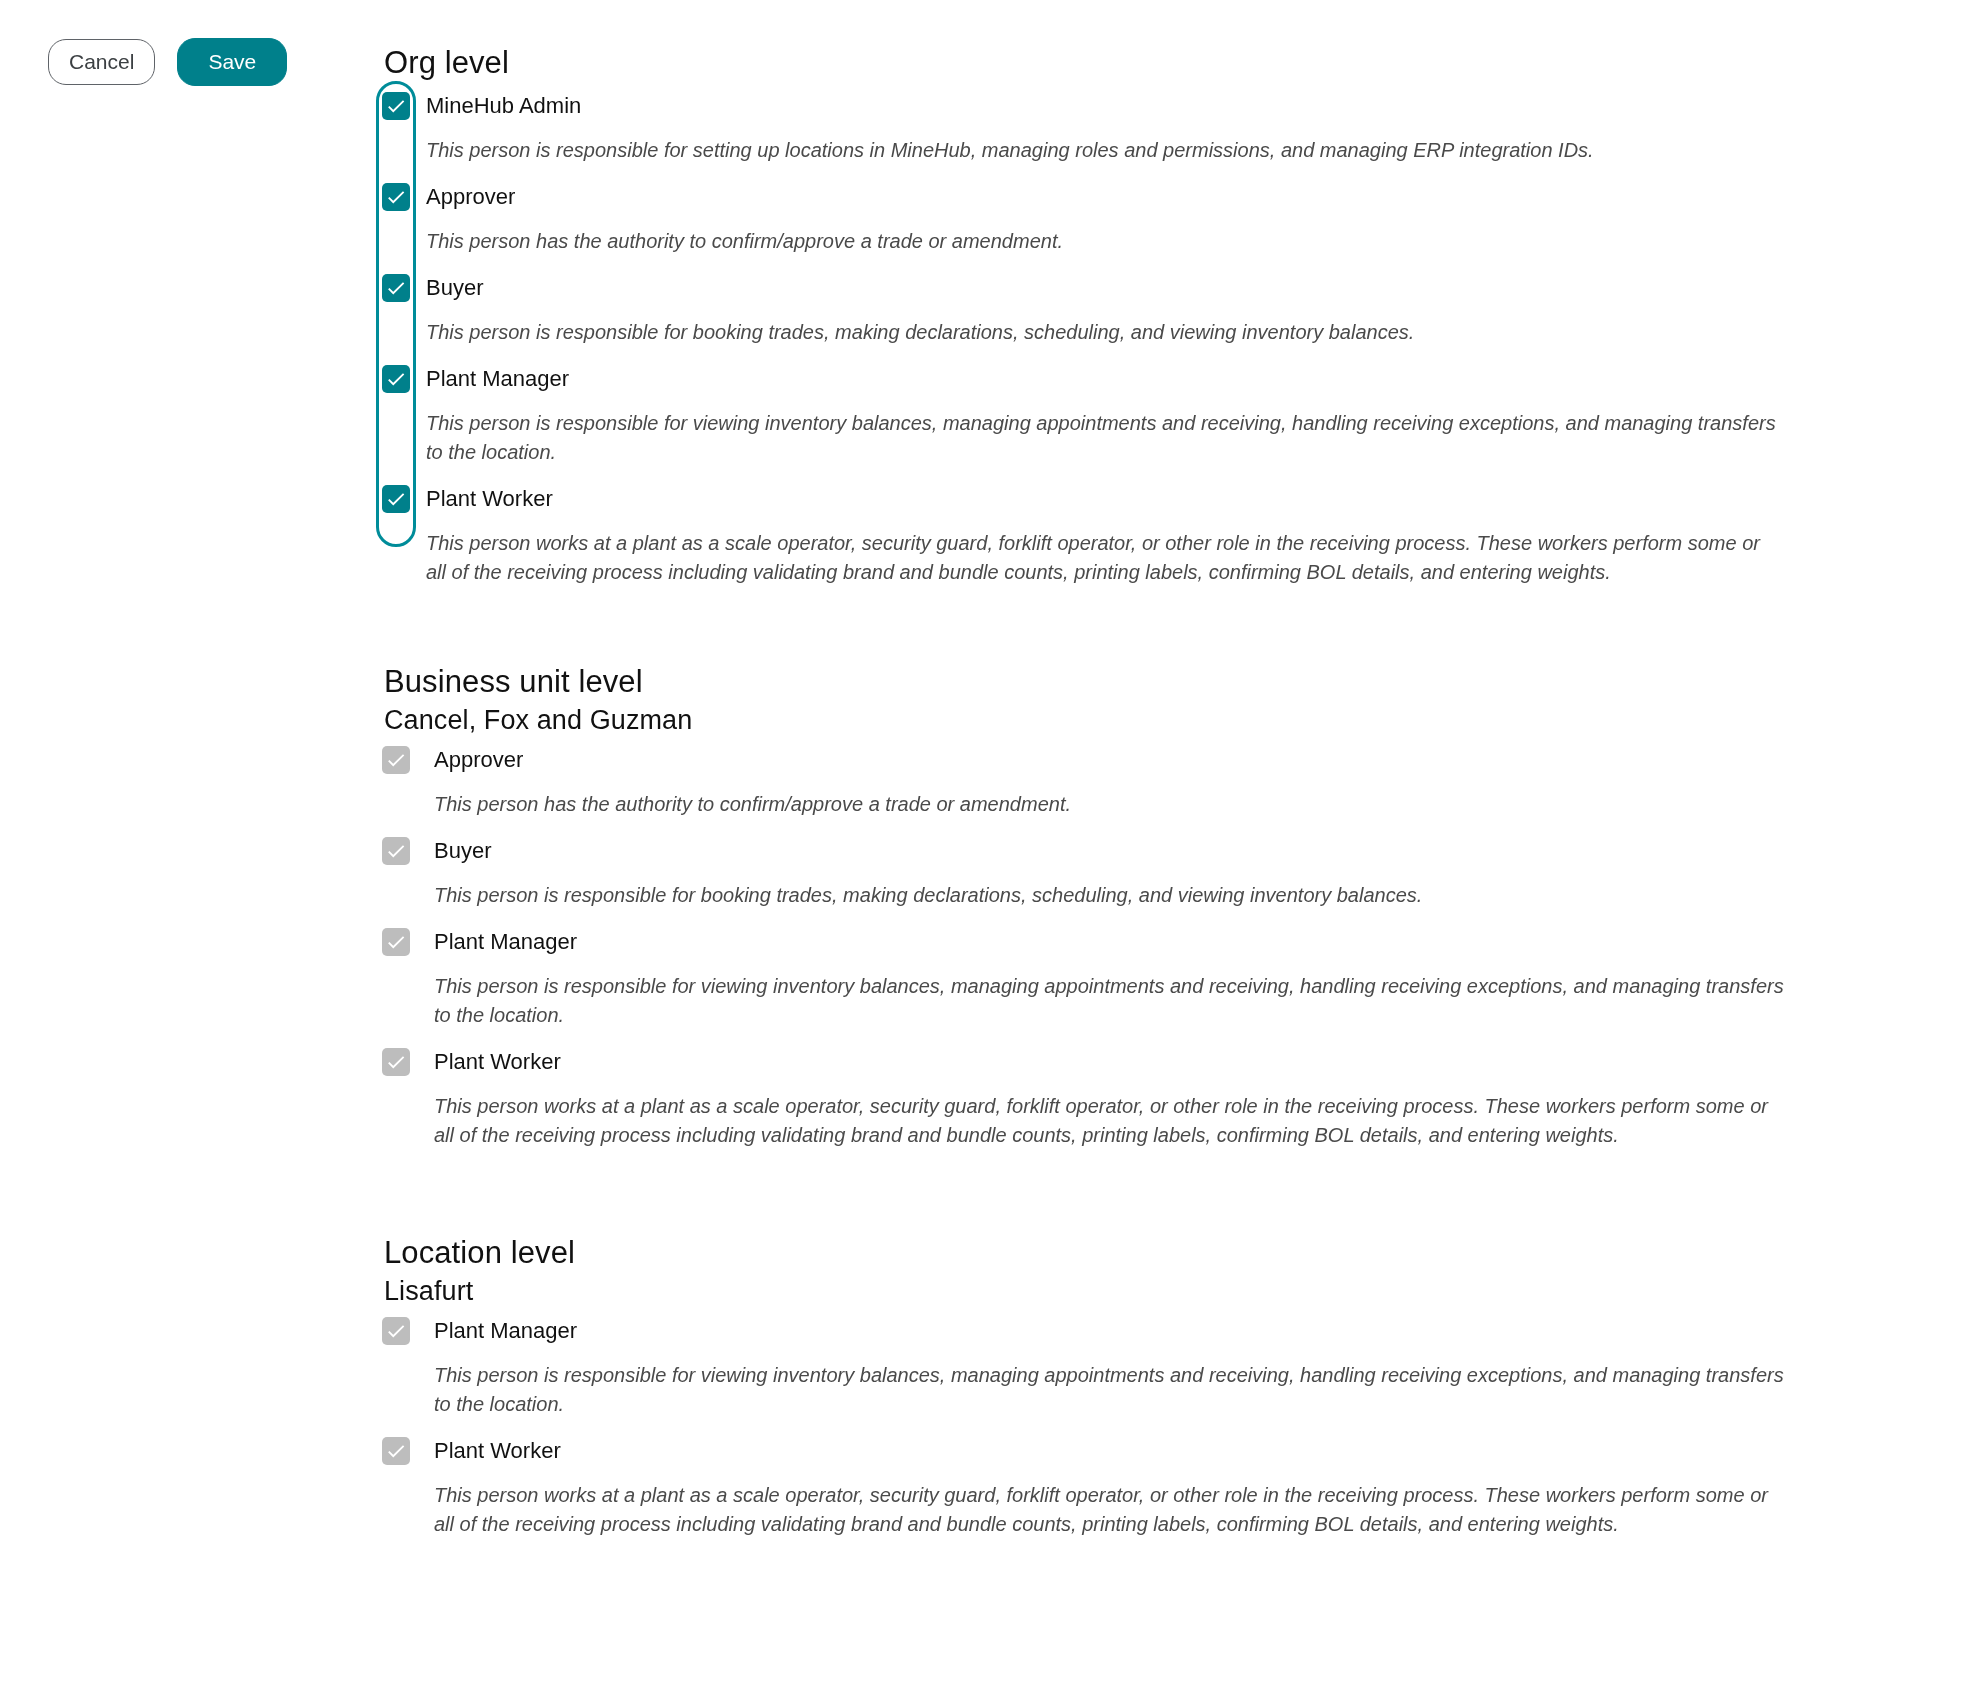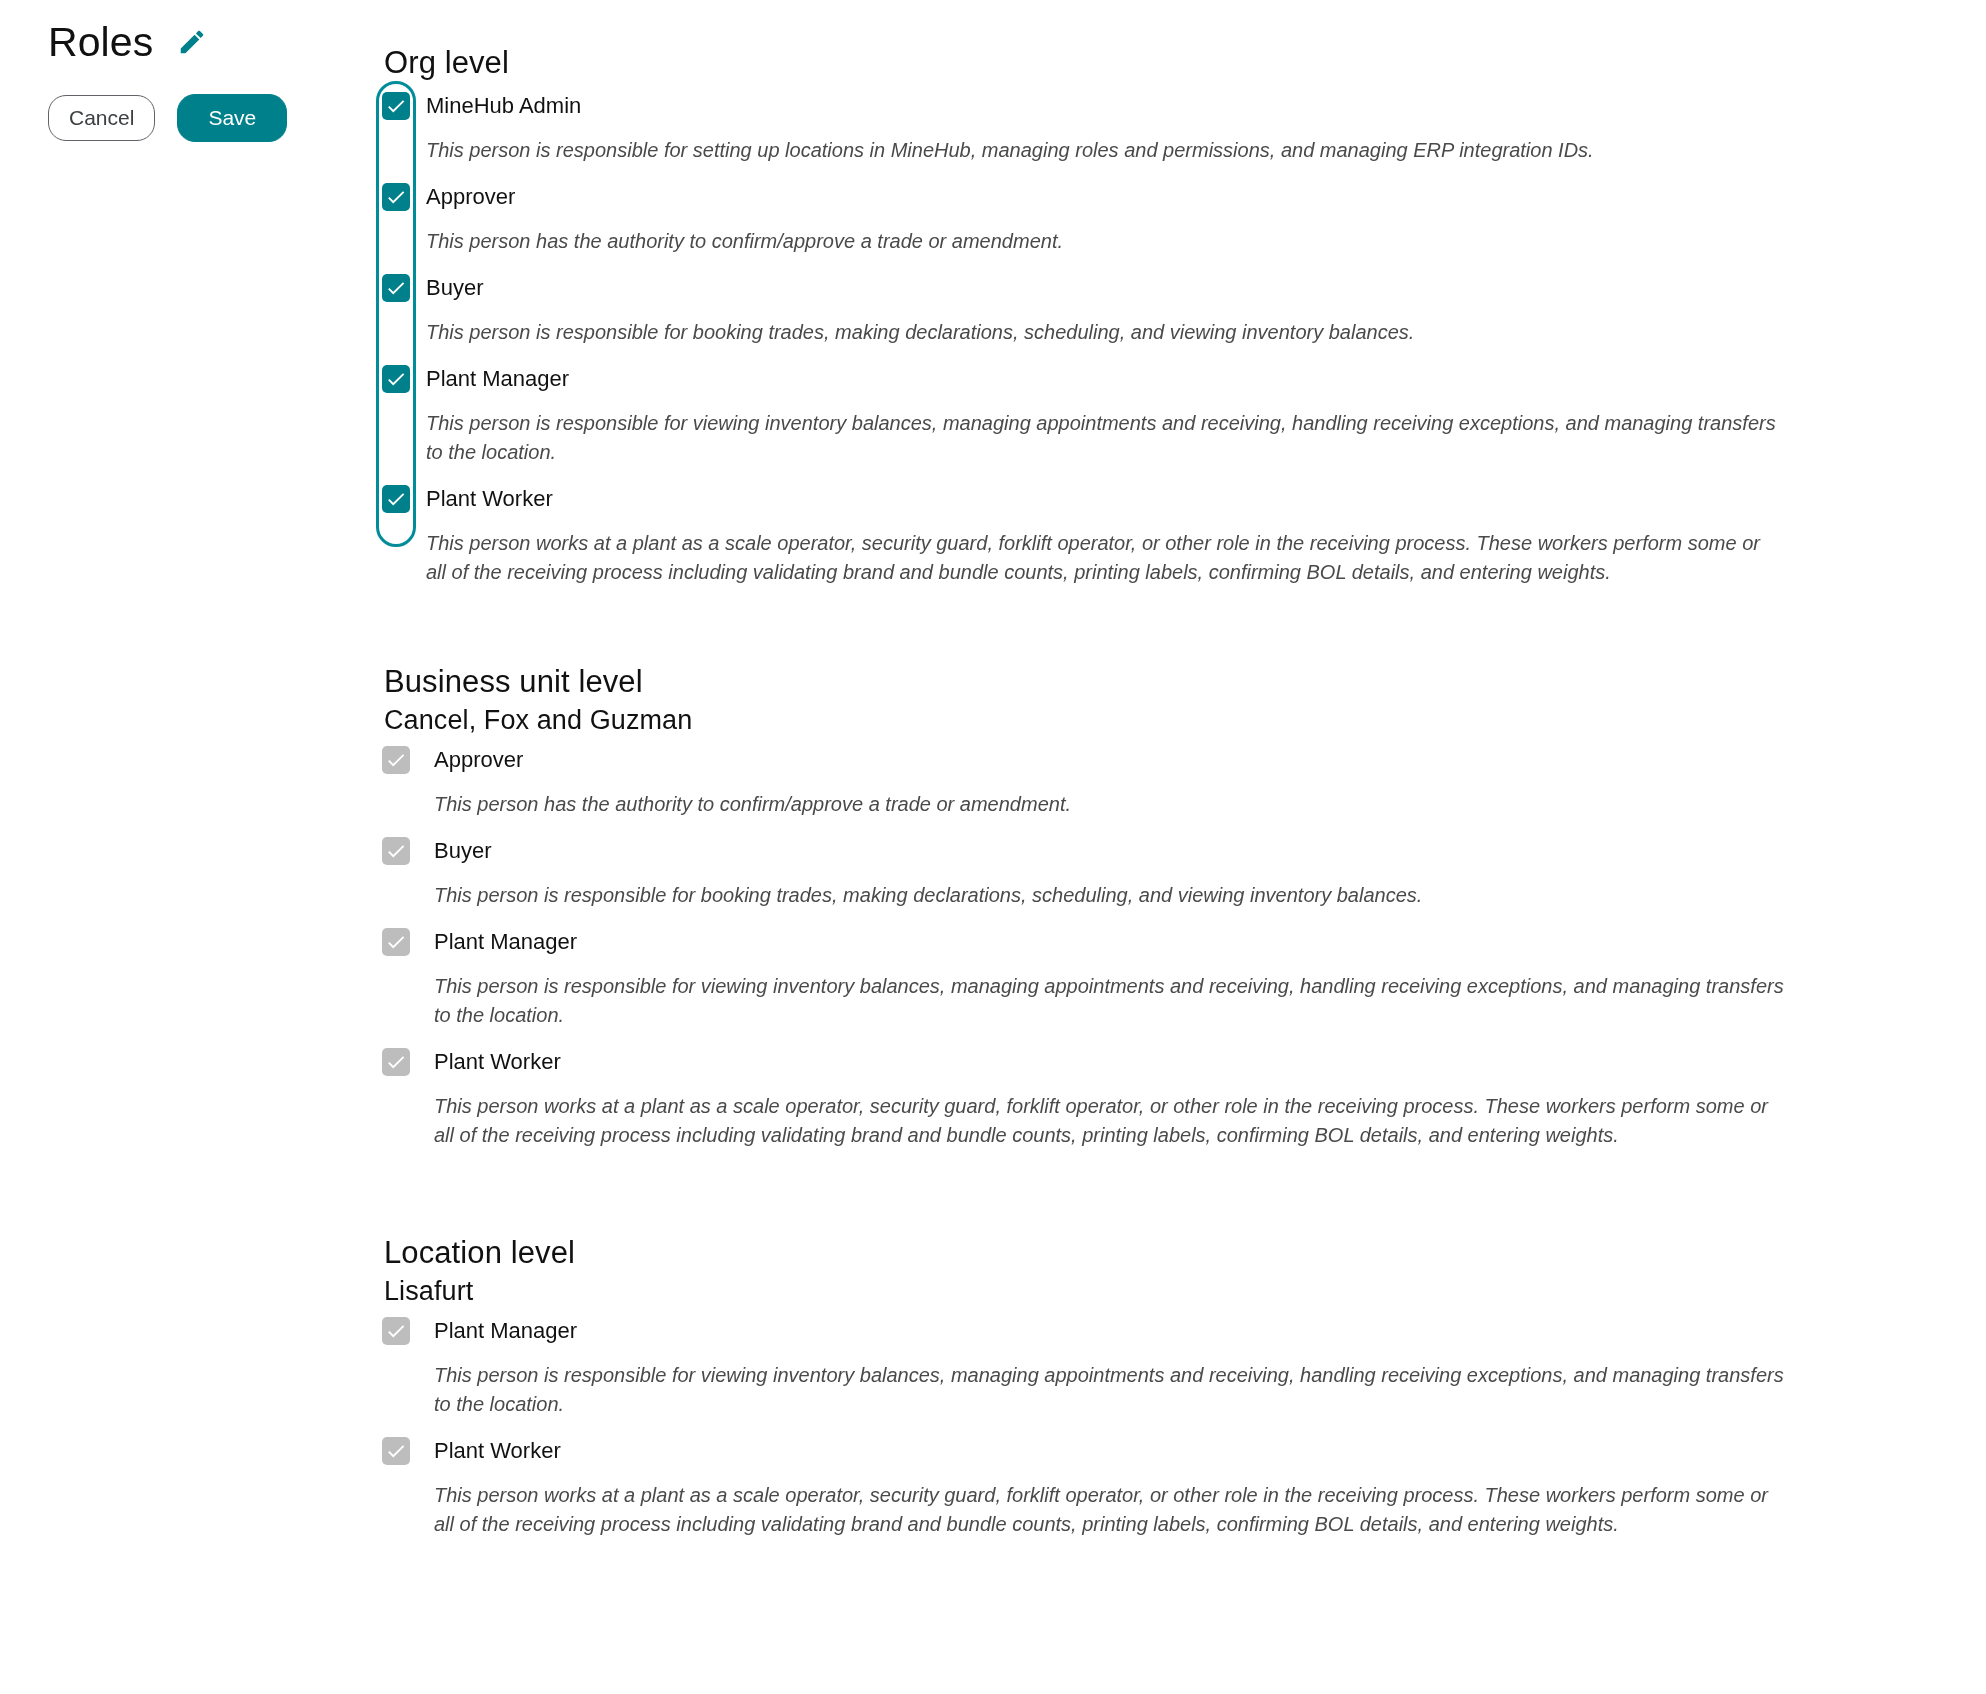--- a/index.html
+++ b/index.html
@@ -170,28 +170,20 @@
     pointer-events: none;
   }
 
   .spacer-lg { height: 78px; }
   .spacer-xl { height: 86px; }
 </style>
 </head>
 <body>
 
 <div class="left-col">
-  <div class="title-row">
-    <div class="page-title">Roles</div>
-    <span class="edit-icon">
-      <svg width="30" height="30" viewBox="0 0 24 24" aria-hidden="true">
-        <path fill="#00808B" d="M3 17.25V21h3.75L17.81 9.94l-3.75-3.75L3 17.25zM20.71 7.04a1 1 0 0 0 0-1.41l-2.34-2.34a1 1 0 0 0-1.41 0l-1.83 1.83 3.75 3.75 1.83-1.83z"></path>
-      </svg>
-    </span>
-  </div>
 
   <div class="btn-row">
     <button class="btn btn-cancel">Cancel</button>
     <button class="btn btn-save">Save</button>
   </div>
 </div>
 
 <div class="main">
 
   <div class="section org">

